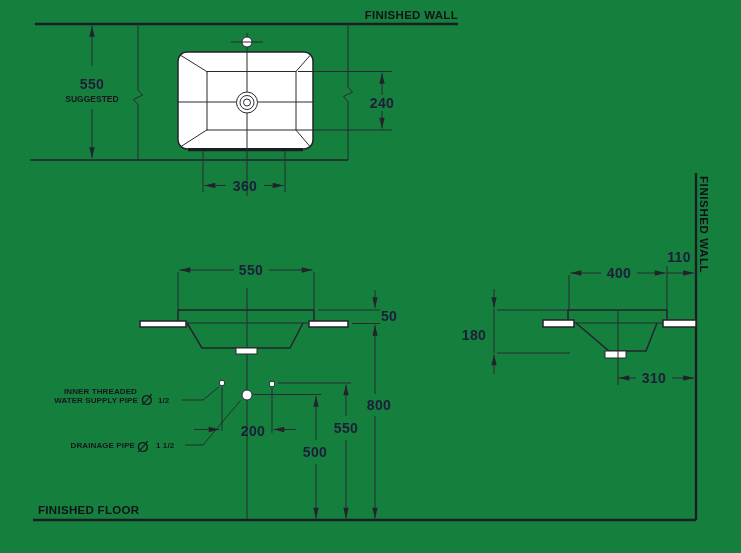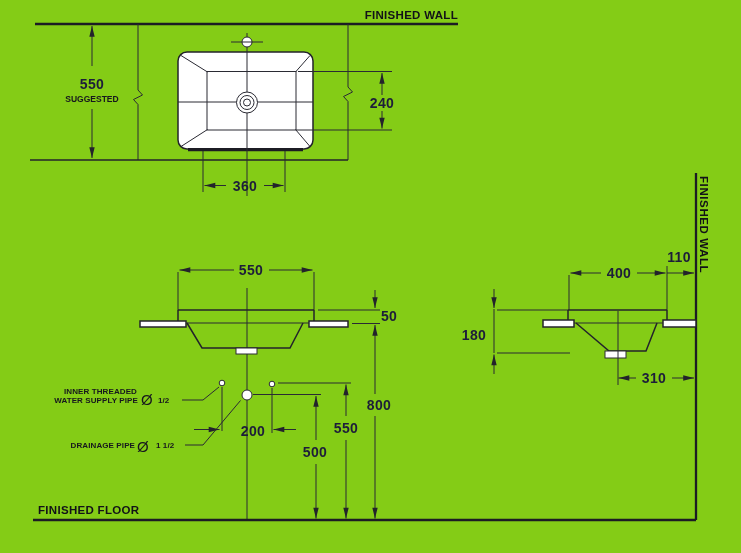--- a/index.html
+++ b/index.html
@@ -1,16 +1,16 @@
 <!DOCTYPE html>
 <html><head>
 <meta charset="utf-8">
 <style>
   html,body{margin:0;padding:0;background:#ffffff;}
-  #stage{position:relative;width:741px;height:553px;background:#84cc16;overflow:hidden;
+  #stage{position:relative;width:741px;height:553px;background:#15803d;overflow:hidden;
          font-family:"Liberation Sans", sans-serif;}
   svg{position:absolute;left:0;top:0;}
   .obj{stroke:#23232b;stroke-width:1.5;fill:none;}
   .objthick{stroke:#1c1c24;stroke-width:2.3;fill:none;}
   .thin{stroke:#2a2a33;stroke-width:1;fill:none;}
   .fillw{fill:#ffffff;}
   .dim{font:bold 14px "Liberation Sans", sans-serif;fill:#1d1d3a;letter-spacing:.3px;}
   .title{font:bold 11.5px "Liberation Sans", sans-serif;fill:#121218;letter-spacing:.3px;}
   .note{font:bold 8px "Liberation Sans", sans-serif;fill:#16161e;letter-spacing:.1px;}
   .sug{font:bold 8.5px "Liberation Sans", sans-serif;fill:#16161e;}

